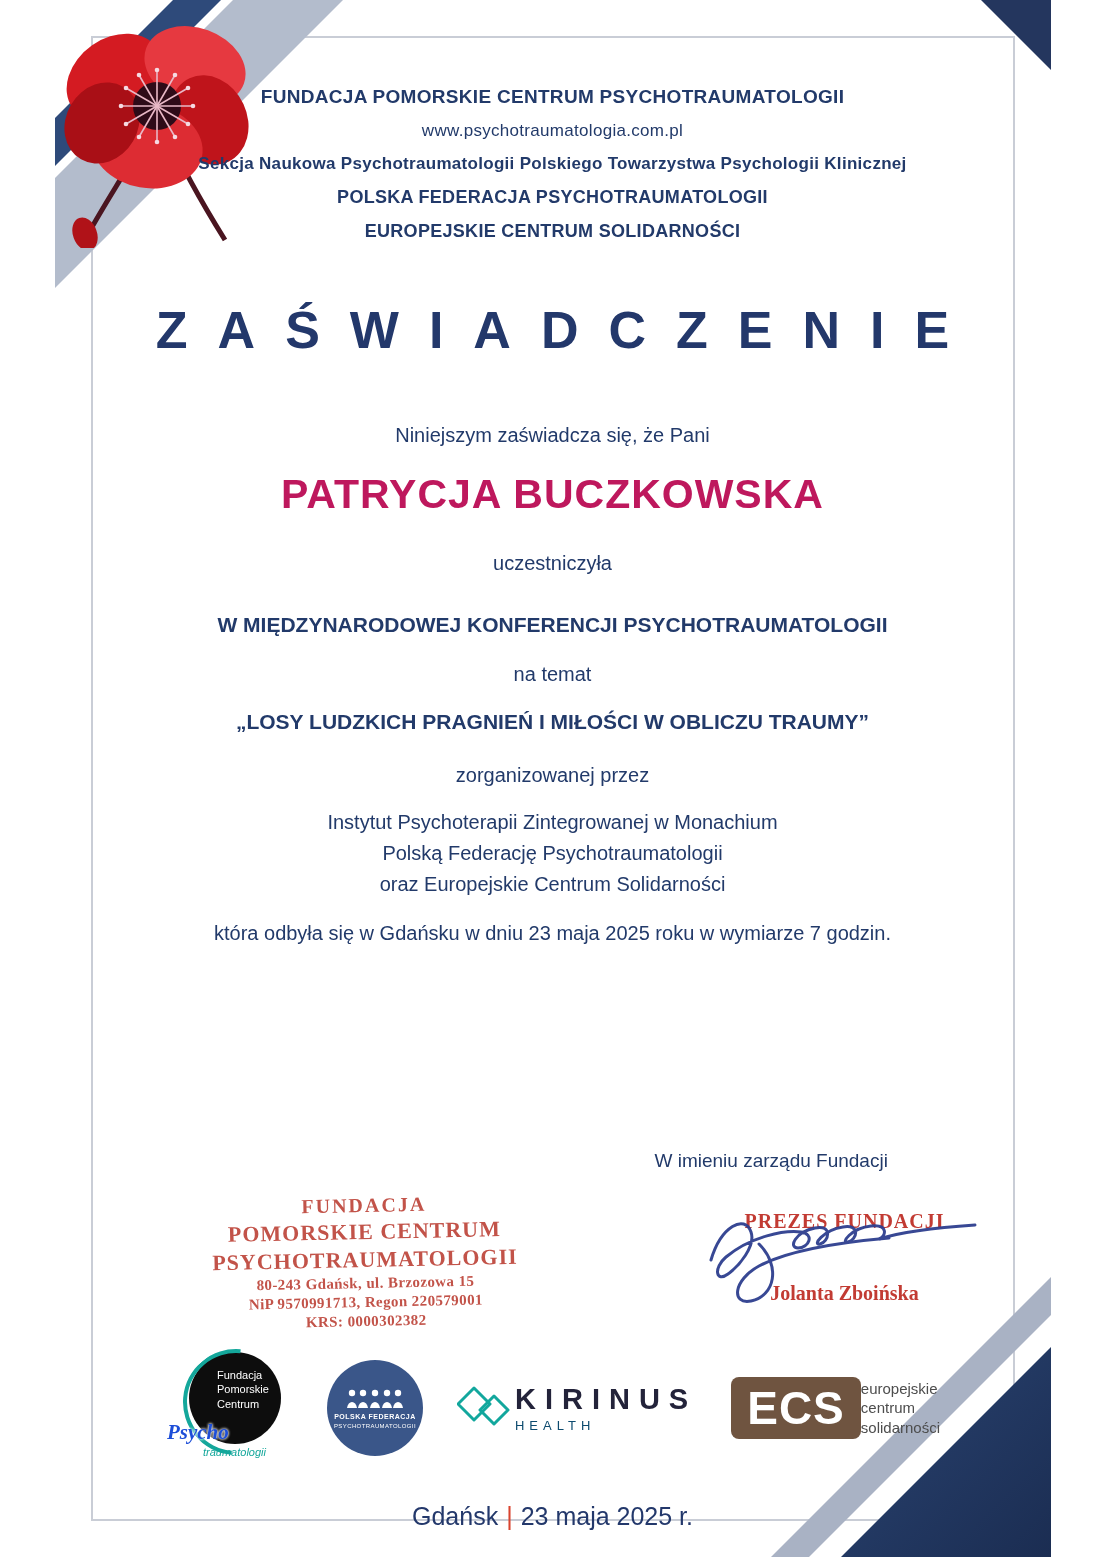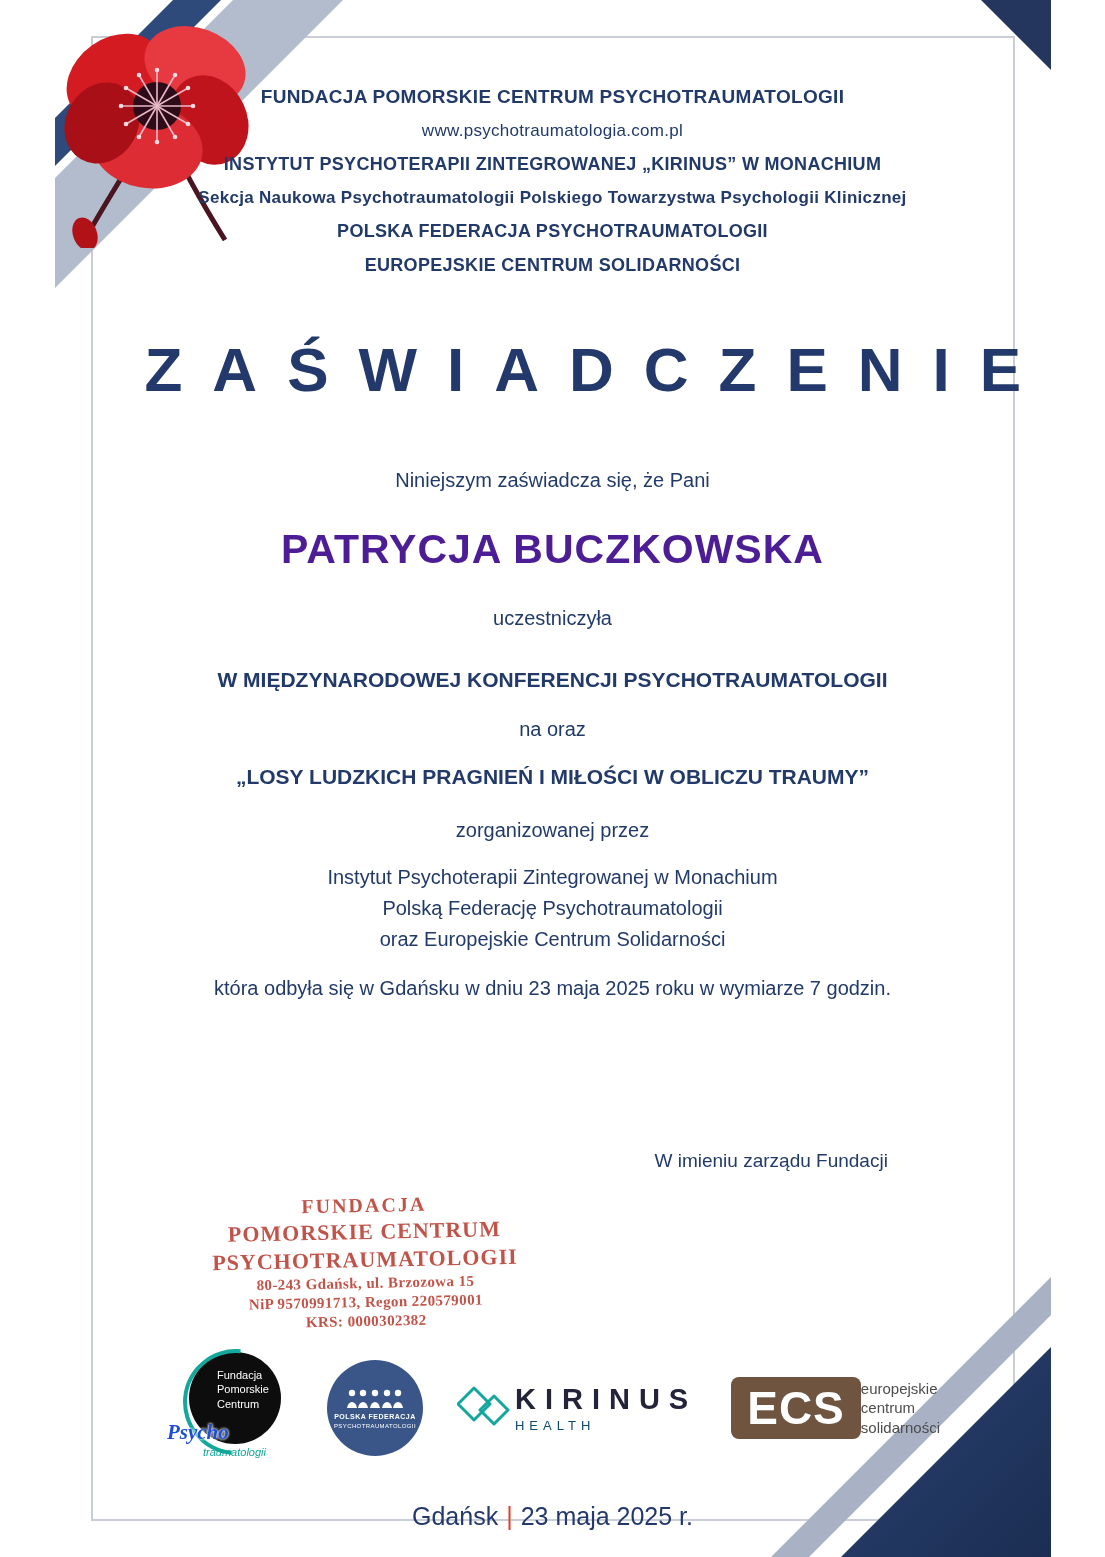--- a/index.html
+++ b/index.html
@@ -15,23 +15,23 @@
   .tri-tr{right:0;top:0;}
   .ribbon-br{right:0;bottom:0;}
 
   .content{position:absolute;left:60px;right:60px;top:0;text-align:center;z-index:4;}
   .hline{margin:0 0 13px;letter-spacing:.3px;}
   .hb{font-weight:700;}
   .h1{font-size:19px;} .h2{font-size:17px;} .h3{font-size:18px;}
   .h4{font-size:17px;} .h5{font-size:18px;} .h6{font-size:18px;}
   .header{padding-top:86px;}
 
-  .title{margin:58px 0 12px;font-size:62px;font-weight:600;letter-spacing:30px;padding-left:30px;color:#23386b;}
+  .title{margin:58px 0 12px;font-size:52px;font-weight:600;letter-spacing:30px;padding-left:30px;color:#23386b;}
   .intro{margin:64px 0 0;font-size:20px;}
-  .name{margin:34px 0 0;font-size:41px;font-weight:700;letter-spacing:1px;color:#4c1d95;}
+  .name{margin:24px 0 0;font-size:41px;font-weight:700;letter-spacing:1px;color:#be185d;}
   .part{margin:34px 0 0;font-size:20px;}
   .conf{margin:38px 0 0;font-size:21px;font-weight:700;}
   .natemat{margin:26px 0 0;font-size:20px;}
   .topic{margin:24px 0 0;font-size:21px;font-weight:700;}
   .zorg{margin:30px 0 0;font-size:20px;}
   .orgs{margin:20px 0 0;font-size:20px;line-height:31px;}
   .orgs div{margin:0;}
   .details{margin:22px 0 0;font-size:20px;}
 
   .on-behalf{position:absolute;top:1150px;left:600px;width:360px;font-size:19px;z-index:4;}
@@ -145,33 +145,32 @@
       </linearGradient>
     </defs>
     <polygon points="420,140 420,178 178,420 140,420" fill="#a9b2c4"></polygon>
     <polygon points="420,210 420,420 210,420" fill="url(#navgrad)"></polygon>
   </svg>
 
   <div class="content">
     <div class="header">
       <div class="hline hb h1">FUNDACJA POMORSKIE CENTRUM PSYCHOTRAUMATOLOGII</div>
       <div class="hline h2">www.psychotraumatologia.com.pl</div>
-      <div class="hline hb h3">INSTYTUT PSYCHOTERAPII ZINTEGROWANEJ „KIRINUS” W MONACHIUM</div>
       <div class="hline hb h4">Sekcja Naukowa Psychotraumatologii Polskiego Towarzystwa Psychologii Klinicznej</div>
       <div class="hline hb h5">POLSKA FEDERACJA PSYCHOTRAUMATOLOGII</div>
       <div class="hline hb h6">EUROPEJSKIE CENTRUM SOLIDARNOŚCI</div>
     </div>
 
     <h1 class="title">ZAŚWIADCZENIE</h1>
 
     <p class="intro">Niniejszym zaświadcza się, że Pani</p>
     <h2 class="name">PATRYCJA BUCZKOWSKA</h2>
     <p class="part">uczestniczyła</p>
     <p class="conf">W MIĘDZYNARODOWEJ KONFERENCJI PSYCHOTRAUMATOLOGII</p>
-    <p class="natemat">na oraz</p>
+    <p class="natemat">na temat</p>
     <p class="topic">„LOSY LUDZKICH PRAGNIEŃ I MIŁOŚCI W OBLICZU TRAUMY”</p>
     <p class="zorg">zorganizowanej przez</p>
     <div class="orgs">
       <div>Instytut Psychoterapii Zintegrowanej w Monachium</div>
       <div>Polską Federację Psychotraumatologii</div>
       <div>oraz Europejskie Centrum Solidarności</div>
     </div>
     <p class="details">która odbyła się w Gdańsku w dniu 23 maja 2025 roku w wymiarze 7 godzin.</p>
   </div>
 
@@ -179,20 +178,30 @@
 
   <div class="stamp">
     <div class="s1">FUNDACJA</div>
     <div class="s2">POMORSKIE CENTRUM</div>
     <div class="s3">PSYCHOTRAUMATOLOGII</div>
     <div class="s4">80-243 Gdańsk, ul. Brzozowa 15</div>
     <div class="s5">NiP 9570991713, Regon 220579001</div>
     <div class="s6">KRS: 0000302382</div>
   </div>
 
+  <div class="sig-block">
+    <div class="prezes">PREZES FUNDACJI</div>
+    <svg class="sig-svg" width="300" height="130" viewBox="0 0 300 130">
+      <g stroke="#2e3f8f" stroke-width="3" fill="none" stroke-linecap="round" opacity="0.95">
+        <path d="M18,78 C28,44 52,32 58,50 C63,64 46,84 35,92 C23,101 20,86 33,75 C58,54 92,48 108,50 C122,52 116,66 105,66 C95,66 102,50 122,46 C140,42 136,60 127,62 C119,64 130,48 150,45 C168,42 164,58 155,60 C147,62 158,46 178,44 C196,42 193,55 186,57 C205,51 238,46 282,43"></path>
+        <path d="M66,62 C88,84 82,114 58,119 C38,123 40,98 66,84 C96,68 150,60 196,56"></path>
+      </g>
+    </svg>
+    <div class="sig-name">Jolanta Zboińska</div>
+  </div>
 
   <div class="logos">
 
     <div class="logo-fundacja">
       <div class="lf-circle"></div>
       <div class="lf-arc"></div>
       <div class="lf-text">
         <div>Fundacja</div>
         <div>Pomorskie</div>
         <div>Centrum</div>

